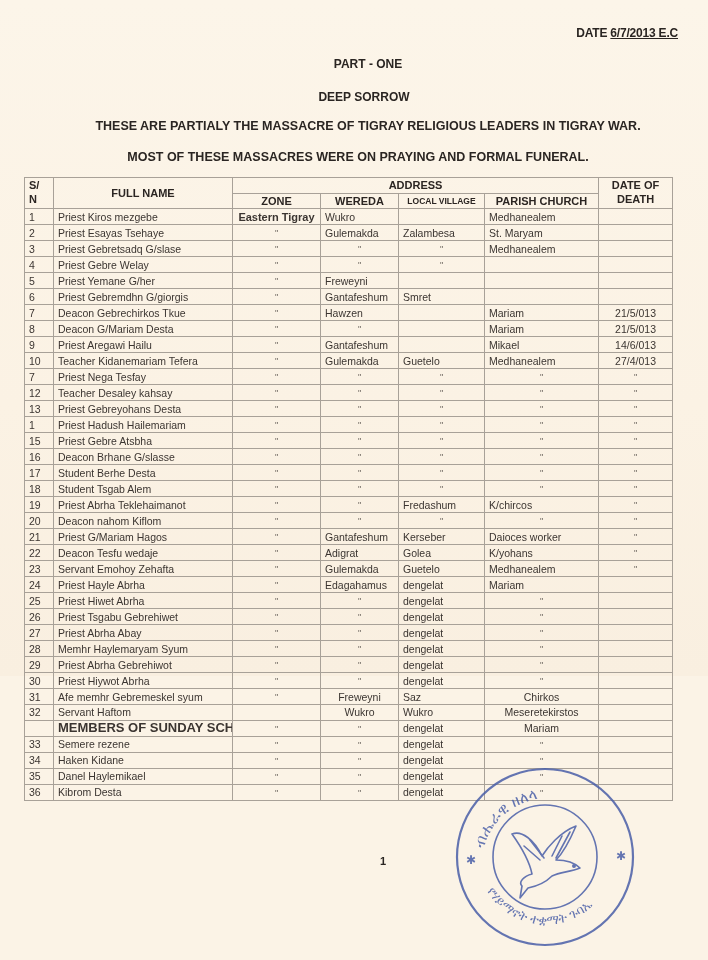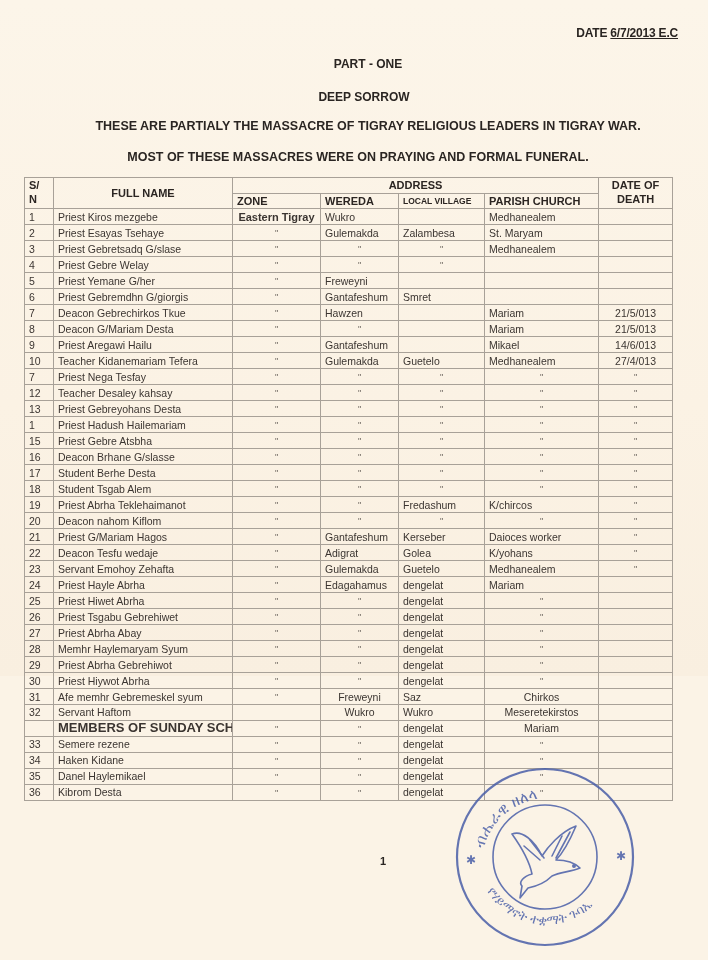--- a/index.html
+++ b/index.html
@@ -26,21 +26,21 @@
     font-size: 10.5px; color: #3b3531;
   }
   table.grid td, table.grid th {
     border: 1px solid #a8a198; padding: 0 4px; height: 14.7px; line-height: 14px;
     white-space: nowrap; overflow: hidden;
   }
   table.grid th { font-weight: bold; color: #2b2522; font-size: 11px; }
   th.sn { text-align: left; vertical-align: top; font-size: 12px; line-height: 16px; padding-top: 2px; }
   th.name { vertical-align: middle; }
   th.addr { height: 17px; margin-left: 40px; }
-  th.sub { text-align: left; font-size: 10px; height: 19px; }
+  th.sub { text-align: center; font-size: 10px; height: 19px; }
   th.sub.small { font-size: 8.5px; }
   th.date { vertical-align: top; font-size: 10.5px; line-height: 14px; padding-top: 3px; }
   td.n { text-align: left; padding-left: 6px; }
   td.c { text-align: center; }
   td.zone1 { font-weight: bold; font-size: 11px; }
   td.section { font-weight: bold; font-size: 13px; padding-left: 6px; }
   .ditto { color: #6b655e; font-size: 9px; }
   .page-num { position: absolute; left: 380px; top: 855px; font-size: 11px; font-weight: bold; }
   .stamp { position: absolute; left: 452px; top: 764px; width: 186px; height: 186px; }
 </style>

